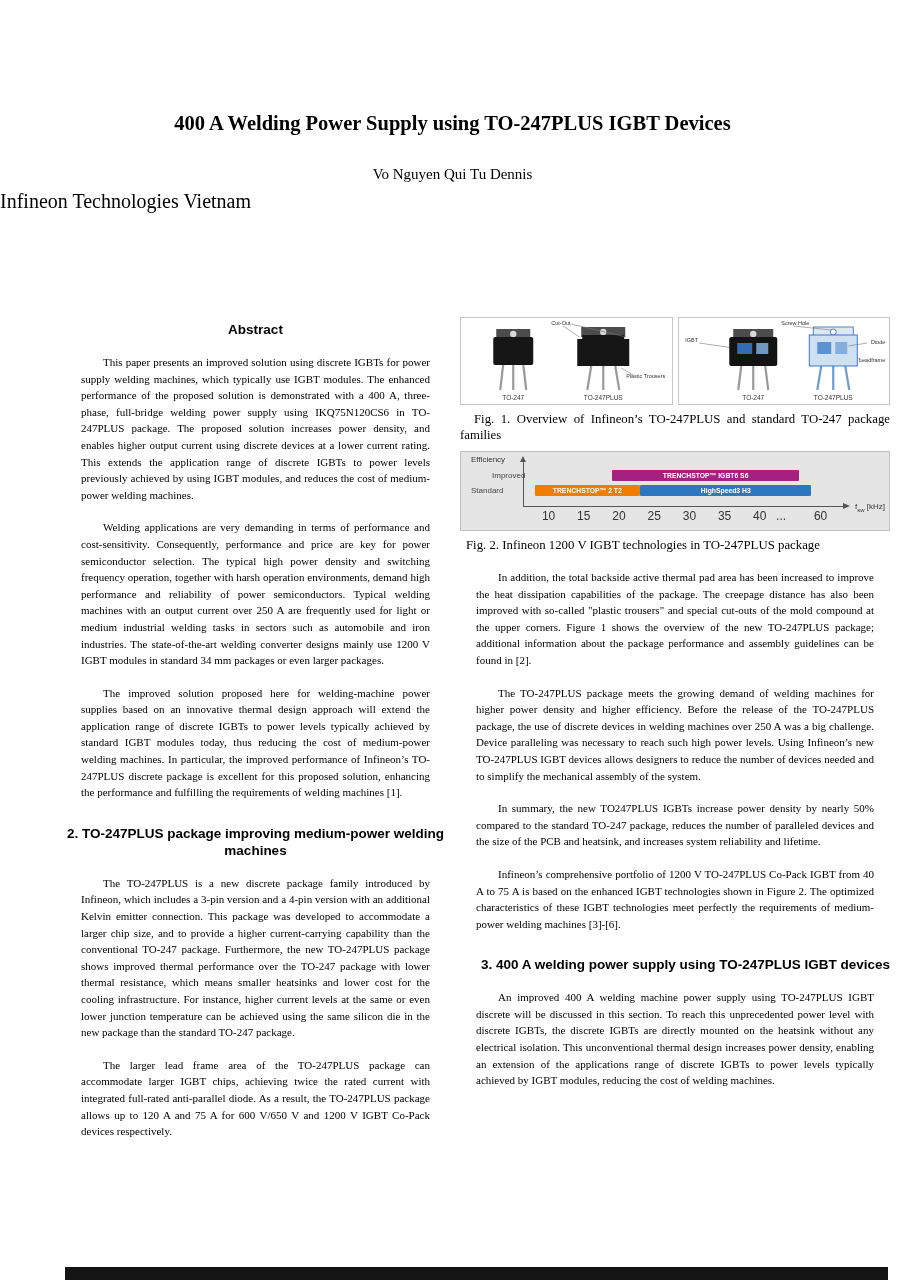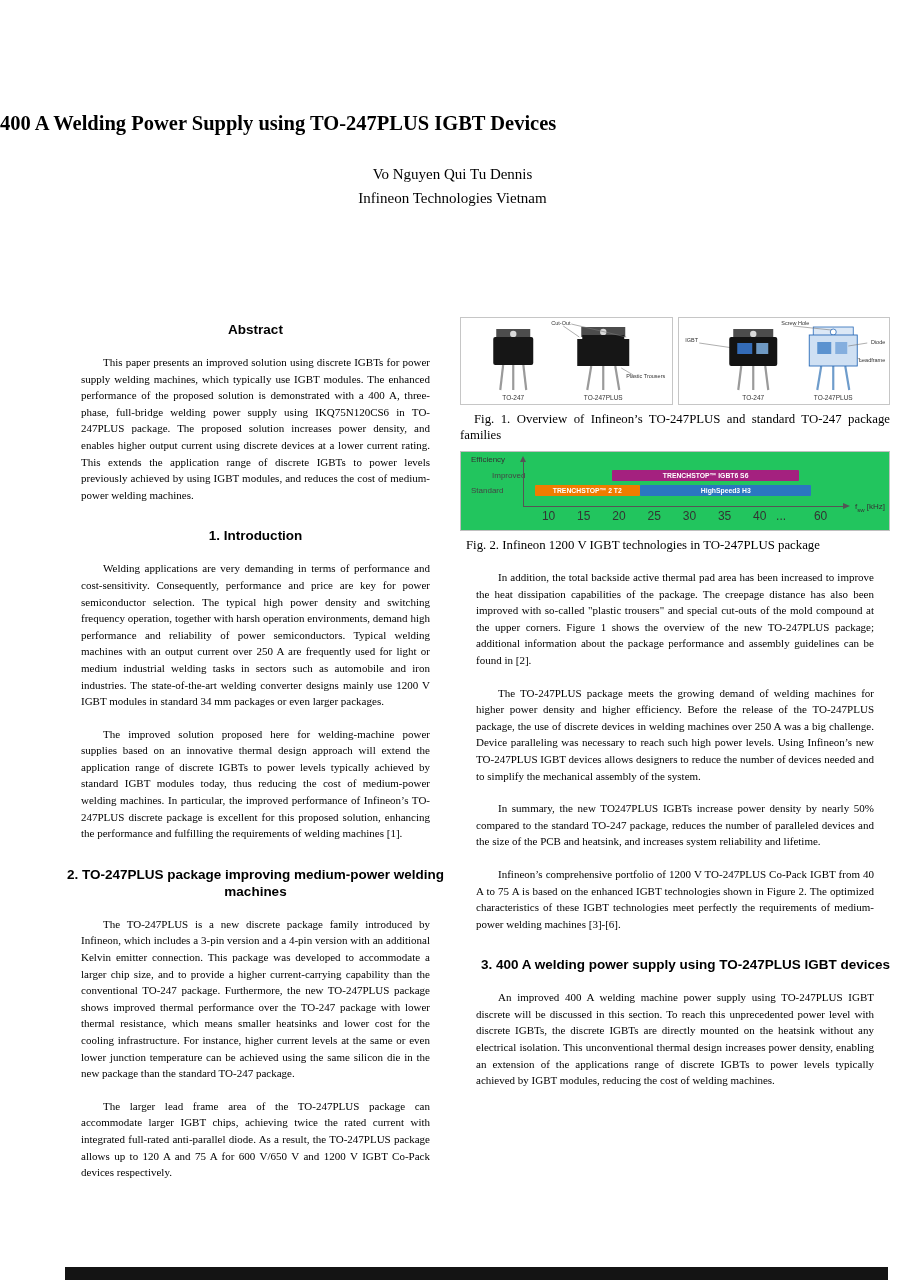--- a/index.html
+++ b/index.html
@@ -1,38 +1,38 @@
 <!DOCTYPE html>
 <html><head>
 <meta charset="utf-8">
 <style>
   html,body{margin:0;padding:0;background:#e8e8e8;}
   .page{position:relative;width:905px;height:1280px;margin:0 auto;background:#ffffff;
         font-family:"Liberation Serif",serif;color:#000;overflow:hidden;}
-  .title{position:absolute;top:112px;left:0;width:100%;text-align:left;
+  .title{position:absolute;top:112px;left:0;width:100%;text-align:center;
          font-size:20.5px;font-weight:bold;}
   .author{position:absolute;top:166px;left:0;width:100%;text-align:center;font-size:15px;}
-  .affil{position:absolute;top:190px;left:0;width:100%;text-align:center;font-size:15px;}
+  .affil{position:absolute;top:190px;left:0;width:100%;text-align:left;font-size:20px;}
   .col-left{position:absolute;left:65px;top:314px;width:381px;}
   .col-right{position:absolute;left:460px;top:314px;width:430px;}
   .hd{font-family:"Liberation Sans",sans-serif;font-weight:bold;font-size:13.5px;
       text-align:center;margin:0;line-height:17px;}
   .hd.left{text-align:right;}
   .p{font-size:11px;line-height:16.6px;text-align:justify;text-indent:22px;margin:16px;}
   .p + .p{margin-top:5px;}
   .abstract-head{margin:7px 0 12px;}
   .sec-head{margin:24px 0 9px;}
   
   .fig1{display:flex;gap:5px;margin-top:3px;}
   .fig-panel{flex:1;border:1px solid #c6c6c6;background:#fff;height:86px;}
   .fig-panel svg{width:100%;height:100%;display:block;}
   .cap{font-size:12.8px;line-height:16px;margin:6px 0 8px;text-align:justify;text-indent:14px;}
   .cap.flat{text-indent:0;margin:6px 0 10px;}
   
-  .fig2{position:relative;border:1px solid #c0c0c0;background:#22c55e;height:78px;
+  .fig2{position:relative;border:1px solid #c0c0c0;background:#e5e5e5;height:78px;
         font-family:"Liberation Sans",sans-serif;margin-top:2px;}
   .eff{position:absolute;left:10px;top:3px;font-size:8px;color:#333;}
   .row-label{position:absolute;left:10px;font-size:8px;color:#444;}
   .row-label.r1{top:19px;margin-left:21px;} .row-label.r2{top:34px;}
   .vaxis{position:absolute;left:62px;top:10px;height:44px;border-left:1px solid #555;}
   .vaxis::before{content:"";position:absolute;top:-6px;left:-4px;
         border-bottom:6px solid #555;border-left:3.5px solid transparent;border-right:3.5px solid transparent;}
   .xaxis{position:absolute;left:62px;right:46px;top:54px;border-top:1px solid #555;}
   .xaxis::after{content:"";position:absolute;right:-7px;top:-4px;
         border-left:7px solid #555;border-top:3.5px solid transparent;border-bottom:3.5px solid transparent;}
@@ -53,21 +53,20 @@
 <div class="page">
 
   <div class="title">400 A Welding Power Supply using TO-247PLUS IGBT Devices</div>
   <div class="author">Vo Nguyen Qui Tu Dennis</div>
   <div class="affil">Infineon Technologies Vietnam</div>
 
   <div class="col-left">
     <h3 class="hd abstract-head">Abstract</h3>
     <p class="p">This paper presents an improved solution using discrete IGBTs for power supply welding machines, which typically use IGBT modules. The enhanced performance of the proposed solution is demonstrated with a 400 A, three-phase, full-bridge welding power supply using IKQ75N120CS6 in TO-247PLUS package. The proposed solution increases power density, and enables higher output current using discrete devices at a lower current rating. This extends the application range of discrete IGBTs to power levels previously achieved by using IGBT modules, and reduces the cost of medium-power welding machines.</p>
 
-    <h3 class="hd sec-head">1. Introduction</h3>
     <p class="p">Welding applications are very demanding in terms of performance and cost-sensitivity. Consequently, performance and price are key for power semiconductor selection. The typical high power density and switching frequency operation, together with harsh operation environments, demand high performance and reliability of power semiconductors. Typical welding machines with an output current over 250 A are frequently used for light or medium industrial welding tasks in sectors such as automobile and iron industries. The state-of-the-art welding converter designs mainly use 1200 V IGBT modules in standard 34 mm packages or even larger packages.</p>
     <p class="p">The improved solution proposed here for welding-machine power supplies based on an innovative thermal design approach will extend the application range of discrete IGBTs to power levels typically achieved by standard IGBT modules today, thus reducing the cost of medium-power welding machines. In particular, the improved performance of Infineon’s TO-247PLUS discrete package is excellent for this proposed solution, enhancing the performance and fulfilling the requirements of welding machines [1].</p>
 
     <h3 class="hd sec-head">2. TO-247PLUS package improving medium-power welding machines</h3>
     <p class="p">The TO-247PLUS is a new discrete package family introduced by Infineon, which includes a 3-pin version and a 4-pin version with an additional Kelvin emitter connection. This package was developed to accommodate a larger chip size, and to provide a higher current-carrying capability than the conventional TO-247 package. Furthermore, the new TO-247PLUS package shows improved thermal performance over the TO-247 package with lower thermal resistance, which means smaller heatsinks and lower cost for the cooling infrastructure. For instance, higher current levels at the same or even lower junction temperature can be achieved using the same silicon die in the new package than the standard TO-247 package.</p>
     <p class="p">The larger lead frame area of the TO-247PLUS package can accommodate larger IGBT chips, achieving twice the rated current with integrated full-rated anti-parallel diode. As a result, the TO-247PLUS package allows up to 120 A and 75 A for 600 V/650 V and 1200 V IGBT Co-Pack devices respectively.</p>
   </div>
 
   <div class="col-right">
 

